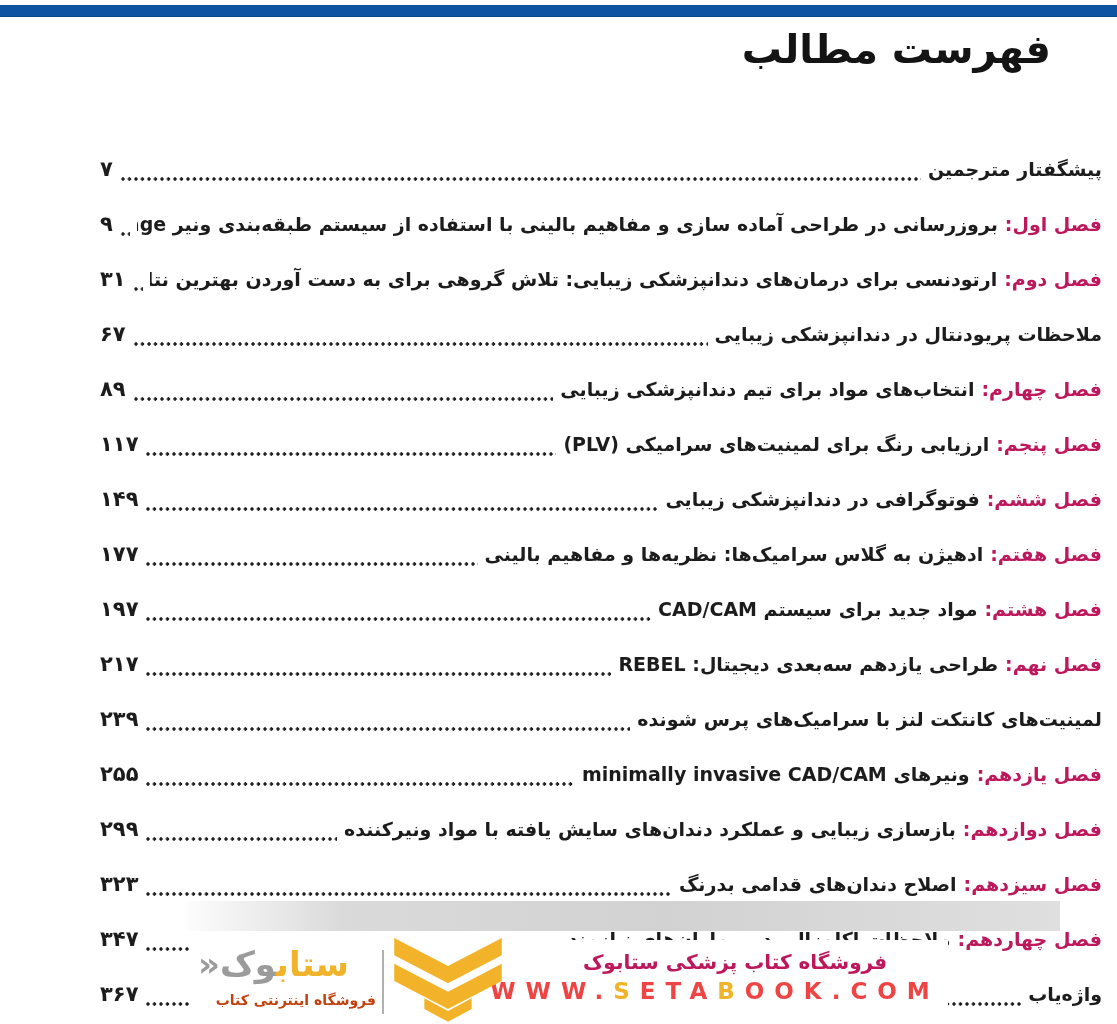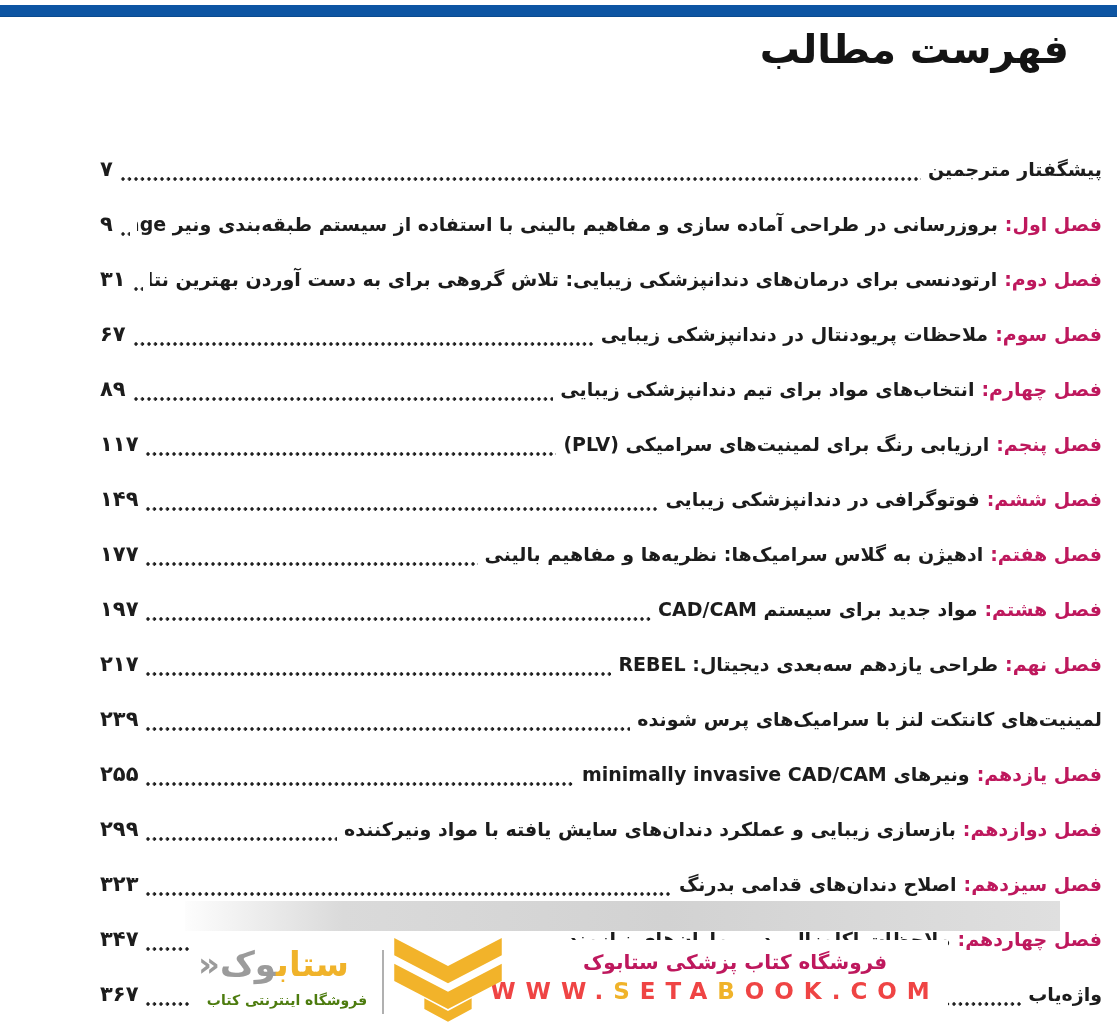--- a/index.html
+++ b/index.html
@@ -5,21 +5,21 @@
   html,body{margin:0;padding:0;}
   body{
     width:1117px;height:1024px;position:relative;overflow:hidden;
     background:#ffffff;
     font-family:"DejaVu Sans", sans-serif;
   }
   
   .topbar{position:absolute;top:5px;left:0;right:0;height:11px;background:#0d55a3;border-bottom:1px solid #0a4a8f;}
   
   .page-title{
-    position:absolute;top:26px;right:48px;
+    position:absolute;top:26px;right:66px;
     font-size:40px;font-weight:bold;color:#141414;direction:rtl;margin-left:48px;
   }
   
   .toc{position:absolute;top:142px;left:100px;right:15px;}
   .toc-row{
     display:flex;direction:rtl;align-items:baseline;gap:7px;
     height:55px;white-space:nowrap;
     font-size:19px;font-weight:bold;color:#1c1c1c;
     line-height:55px;
   }
@@ -51,21 +51,21 @@
   .seg-gray{color:#9b9b9b;}
   
   .logo-chevron{position:absolute;left:392px;top:938px;width:112px;height:86px;z-index:6;}
   .logo-divider{position:absolute;left:382px;top:950px;width:2px;height:64px;background:#b0b0b0;z-index:6;}
   .logo-wordmark{
     position:absolute;left:198px;top:944px;width:178px;z-index:6;
     direction:rtl;text-align:left;font-size:34px;font-weight:bold;line-height:1.2;
   }
   .logo-tagline{
     position:absolute;left:198px;top:992px;width:178px;z-index:6;
-    direction:rtl;text-align:center;font-size:14px;font-weight:bold;color:#4d7c0f;
+    direction:rtl;font-size:14px;font-weight:bold;color:#c2410c;
   }
 </style>
 </head>
 <body>
 
 <div class="topbar"></div>
 
 <div class="page-title">فهرست مطالب</div>
 
 <div class="toc">
@@ -84,21 +84,20 @@
   </div>
 
   <div class="toc-row">
     <span class="chap">فصل دوم:</span>
     <span class="ttl">ارتودنسی برای درمان‌های دندانپزشکی زیبایی: تلاش گروهی برای به دست آوردن بهترین نتایج</span>
     <span class="leader"></span>
     <span class="pg">۳۱</span>
   </div>
 
   <div class="toc-row">
-    <span class="chap">فصل سوم:</span>
     <span class="ttl">ملاحظات پریودنتال در دندانپزشکی زیبایی</span>
     <span class="leader"></span>
     <span class="pg">۶۷</span>
   </div>
 
   <div class="toc-row">
     <span class="chap">فصل چهارم:</span>
     <span class="ttl">انتخاب‌های مواد برای تیم دندانپزشکی زیبایی</span>
     <span class="leader"></span>
     <span class="pg">۸۹</span>

